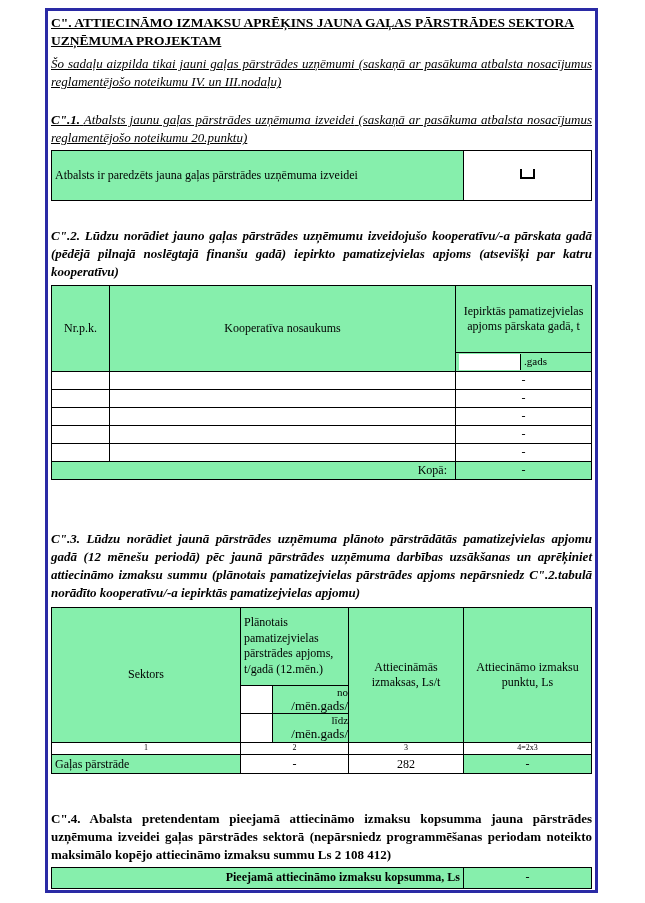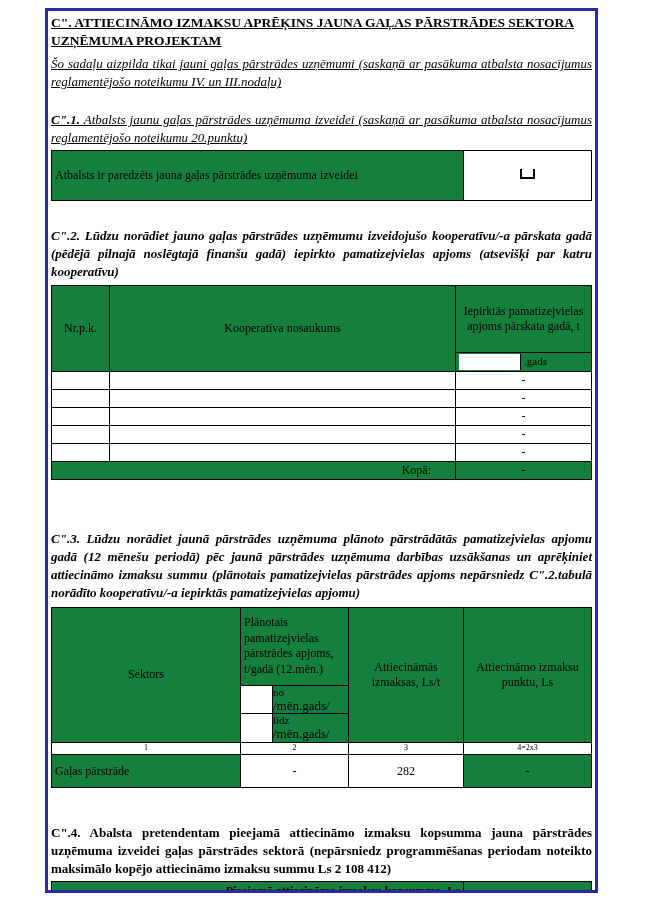--- a/index.html
+++ b/index.html
@@ -38,21 +38,21 @@
     text-align:justify;
   }
   .h-c2 { margin-top:26px; margin-bottom:4px; }
   .h-c3 { margin-top:50px; margin-bottom:5px; }
   .h-c4 {
     font-weight:bold; font-size:13px; line-height:1.38;
     text-align:justify; margin-top:36px; margin-bottom:3px;
   }
   table.tbl { border-collapse:collapse; width:100%; table-layout:fixed; }
   .tbl td { border:1px solid #000; font-size:12px; padding:1px 3px; vertical-align:middle; overflow:hidden; }
-  .gray { background:#15803d; }
+  .gray { background:#86efac; }
   .c { text-align:center; }
   .r { text-align:right; }
 
   
   .c1-tbl { margin-bottom:2px; }
   .c1-tbl td { height:50px; }
   .c1-label { font-size:12.5px; padding-left:5px; }
   .c1-check { text-align:center; }
   .chk {
     display:inline-block; width:15px; height:10px;
@@ -61,31 +61,31 @@
 
   
   .c2-tbl .hdr td { text-align:center; }
   .c2-tbl .hdr .col-h { height:67px;font-family:Liberation Serif, serif; }
   .yr-cell { padding:0; height:18px;margin-top:8px; }
   .yr { display:flex; height:16px; align-items:stretch; }
   .year-box { width:62px; background:#fff; border-right:1px solid #000; }
   .gads { font-size:11px; padding:1px 3px; }
   .drow td { height:17px; }
   .trow td { height:17px; }
-  .trow .r { padding-right:24px; }
+  .trow .r { padding-right:8px; }
 
   
   .planotais { height:78px; vertical-align:top; text-align:left; padding:2px 4px; font-size:12.5px; line-height:1.3; }
   .sub td { height:27px; padding:0; }
   .white-input { background:#fff; }
-  .sublbl { text-align:left; }
+  .sublbl { text-align:right; }
   .sublbl .lbl { font-size:11px; line-height:1.15; }
   .sublbl .unit { font-size:13px; line-height:1.15; }
   .numrow td { height:12px; font-size:8px; padding:0; line-height:1.1; }
-  .c3drow td { height:33px; }
+  .c3drow td { height:19px; }
 
   
   .c4-tbl td { height:21px; }
   .c4-label { font-weight:bold; padding-left:4px;text-align:right; }
 </style>
 </head>
 <body>
 
 <div class="sheet">
 

